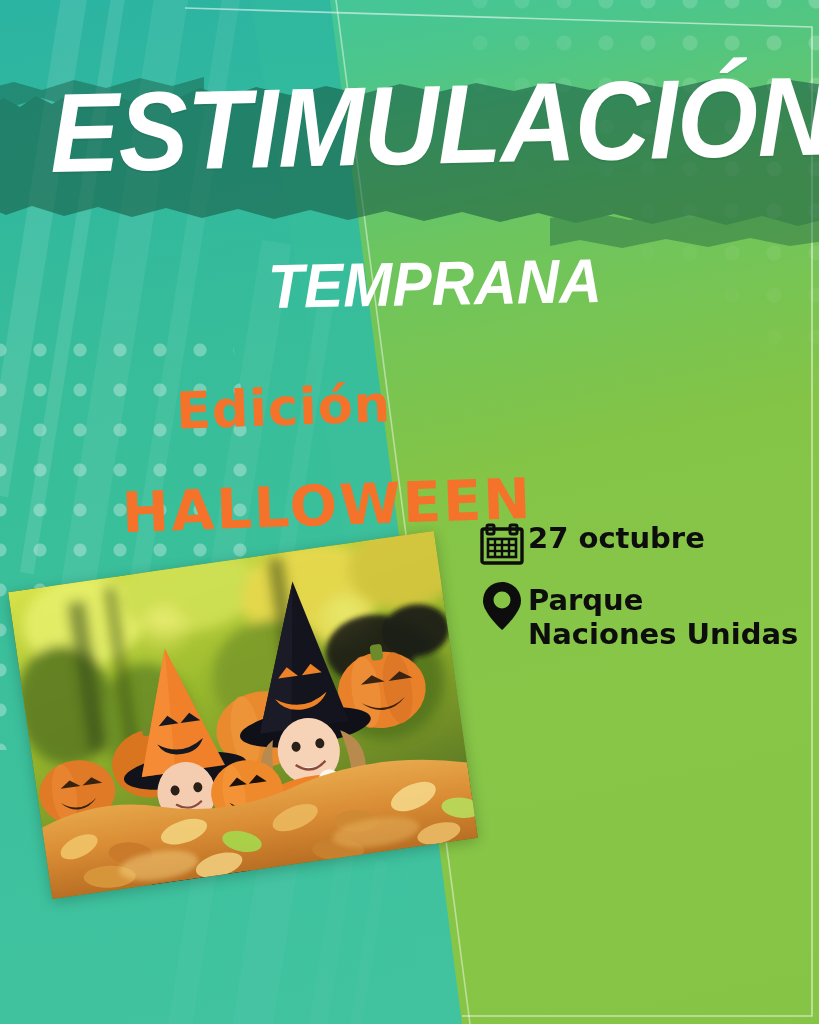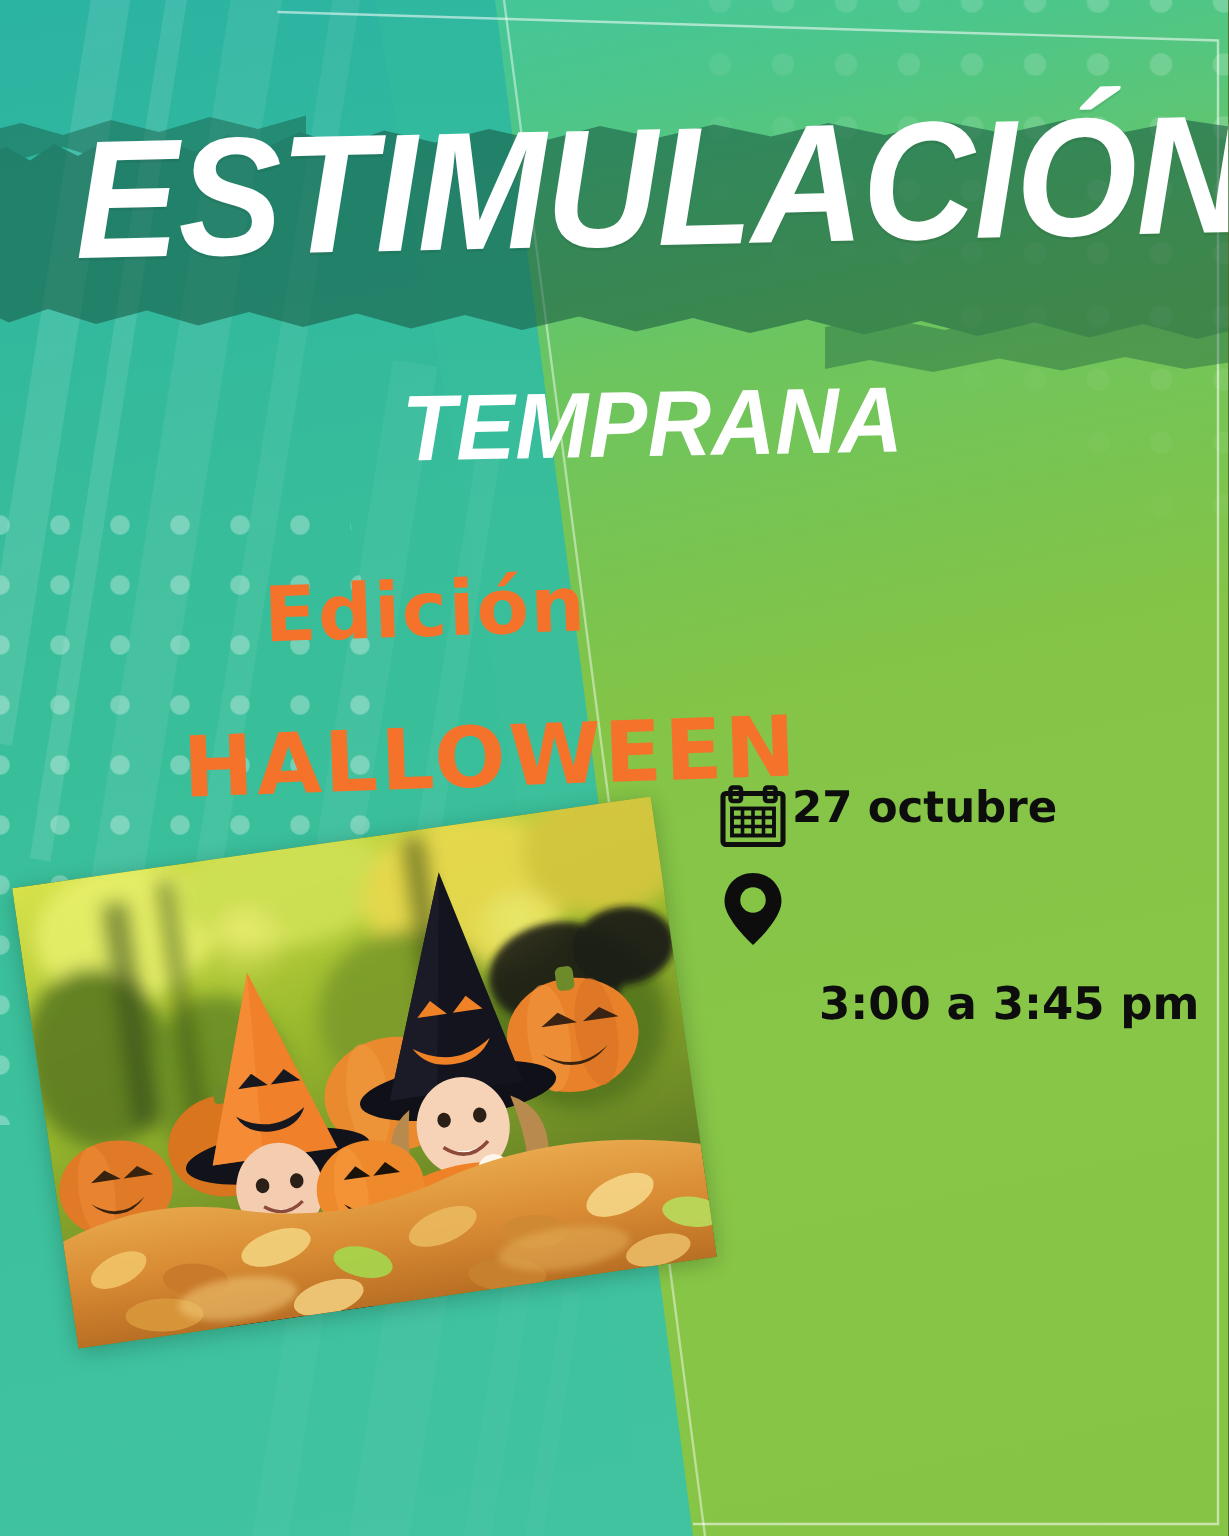--- a/index.html
+++ b/index.html
@@ -403,19 +403,20 @@
       <div class="info-txt">27 octubre</div>
     </div>
 
     <div class="info-row">
       <div class="info-ico">
         <svg width="42" height="52" viewBox="0 0 42 52">
           <path d="M21 2 C10 2 2 10.5 2 21 C2 33 21 50 21 50 C21 50 40 33 40 21 C40 10.5 32 2 21 2 Z" fill="#0d0d0d"></path>
           <circle cx="21" cy="20" r="8.5" fill="#85C444"></circle>
         </svg>
       </div>
+      <div class="info-txt">Parque
+Naciones Unidas</div>
     </div>
 
-    <div class="info-time">3:00 a 3:45 pm</div>
   </div>
 
 
 </div>
 
 </body></html>

